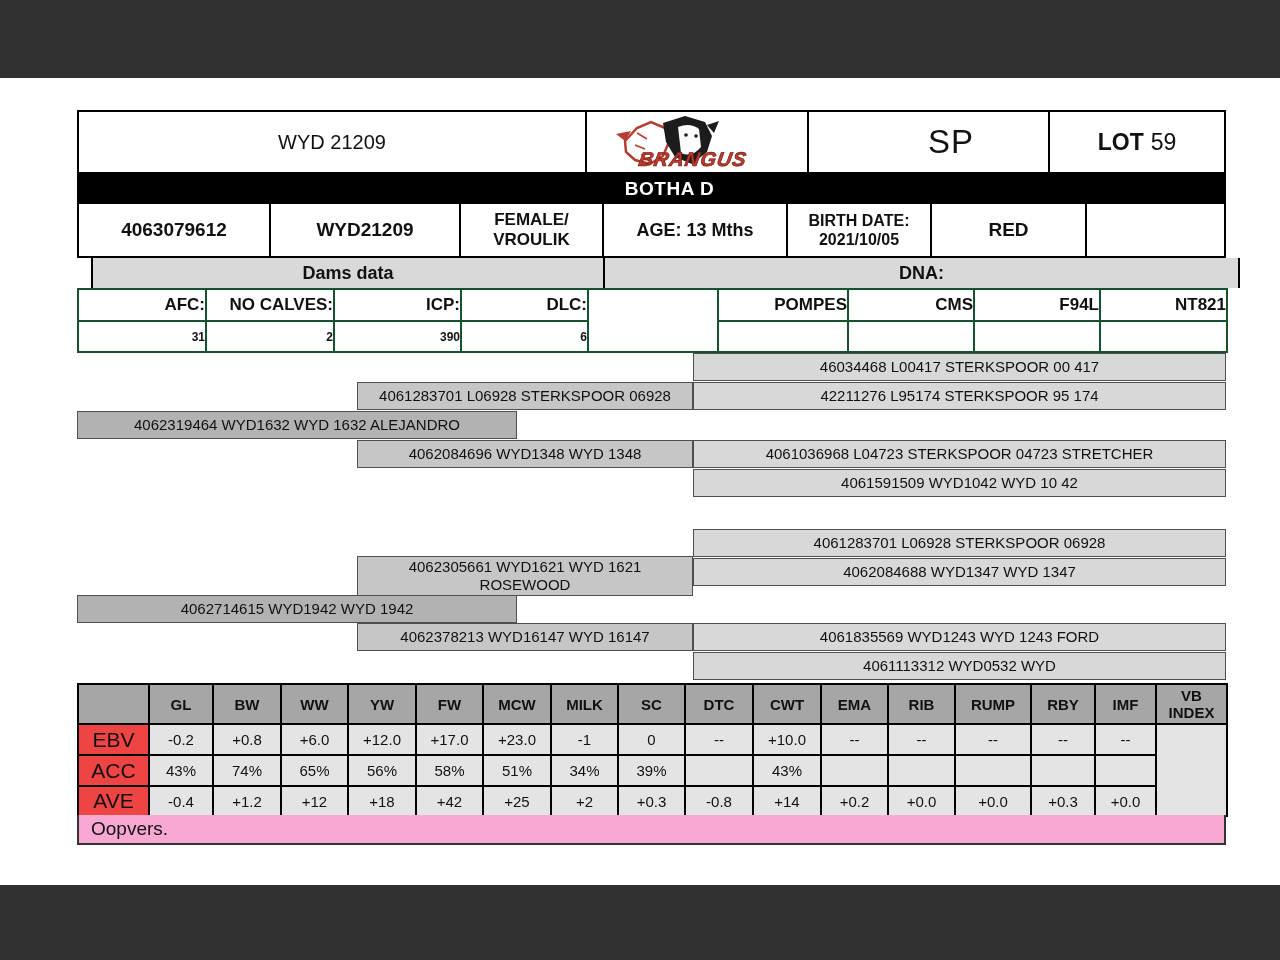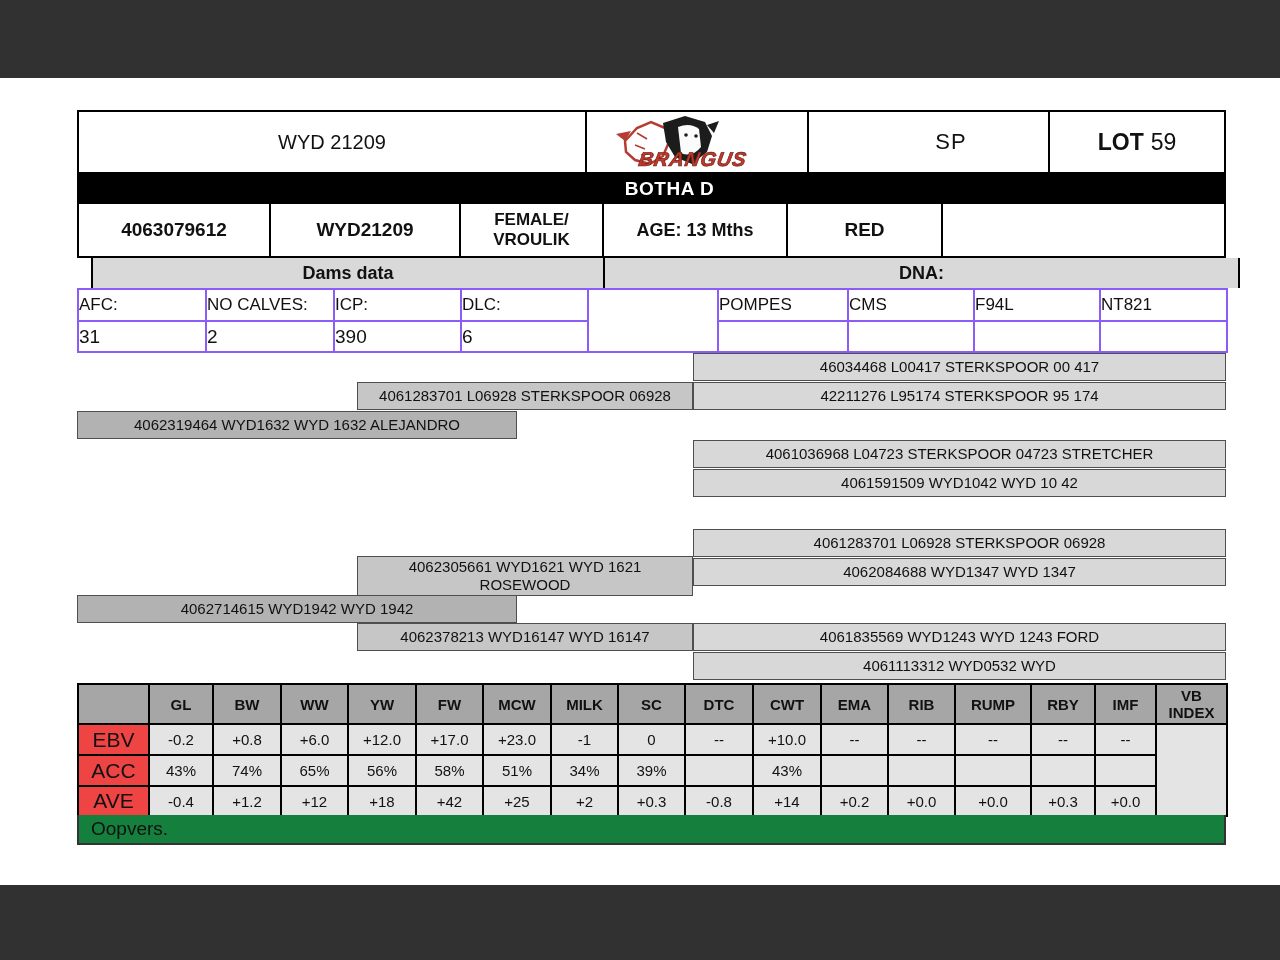--- a/index.html
+++ b/index.html
@@ -8,21 +8,21 @@
 
   .topbar    { position:absolute; left:0; top:0;    width:1280px; height:78px;  background:#313131; }
   .bottombar { position:absolute; left:0; top:885px; width:1280px; height:75px; background:#313131; }
 
   
   .hdr { position:absolute; left:77px; top:110px; width:1149px; height:64px; display:flex; border:2px solid #000; background:#fff; }
   .hdr > div { border-left:2px solid #000; display:flex; align-items:center; justify-content:center; }
   .hdr > div:first-child { border-left:none; }
   .hdr .c1 { width:506px; font-size:20px; }
   .hdr .c2 { width:222px; }
-  .hdr .c3 { width:241px; font-size:22px; letter-spacing:1px;padding-left:45px; }
+  .hdr .c3 { width:241px; font-size:33px; letter-spacing:1px;padding-left:45px; }
   .hdr .c4 { flex:1; font-size:23px; }
   .hdr .c4 b { margin-right:7px; }
 
   .namebar { position:absolute; left:77px; top:174px; width:1149px; height:30px; background:#000; color:#fff;
              display:flex; align-items:center; justify-content:center; font-weight:bold; font-size:19px; letter-spacing:0.5px;padding-left:36px; }
 
   
   .inforow { position:absolute; left:77px; top:204px; width:1149px; height:54px; display:flex; border:2px solid #000; border-top:none; background:#fff; }
   .inforow > div { border-left:2px solid #000; display:flex; flex-direction:column; align-items:center; justify-content:center; font-weight:bold; font-size:19px; text-align:center; }
   .inforow > div:first-child { border-left:none; }
@@ -34,23 +34,23 @@
   .inforow .i7 { flex:1; }
 
   
   .damsrow { position:absolute; left:91px; top:258px; width:1149px; height:30px; display:flex; border:2px solid #000; border-top:none; border-bottom:none; }
   .damsrow > div { background:#d9d9d9; display:flex; align-items:center; justify-content:center; font-weight:bold; font-size:18px; }
   .damsrow .d1 { width:510px; }
   .damsrow .d2 { flex:1; border-left:2px solid #000; }
 
   
   table.datatable { position:absolute; left:77px; top:288px; width:1149px; border-collapse:collapse; table-layout:fixed; background:#fff; }
-  table.datatable td { border:2px solid #8b5cf6; text-align:left; font-weight:normal; overflow:hidden; }
+  table.datatable td { border:2px solid #14532d; text-align:right; font-weight:bold; overflow:hidden; }
   table.datatable tr.lbl td { height:32px; font-size:17px; }
-  table.datatable tr.val td { height:31px; font-size:19px; }
+  table.datatable tr.val td { height:31px; font-size:12px; }
 
   
   .pedigree { position:absolute; left:77px; top:351px; width:1149px; height:332px; }
   .pbox { position:absolute; border:1px solid #4f4f4f; display:flex; align-items:center; justify-content:center;
           text-align:center; font-size:15px; color:#111; line-height:18px; }
   .lv1 { background:#b2b2b2; } .lv2 { background:#c6c6c6; } .lv3 { background:#d8d8d8; }
   .pb0  { left:616px; top:2px;   width:533px; height:28px; }
   .pb1  { left:280px; top:31px;  width:336px; height:28px; }
   .pb2  { left:616px; top:31px;  width:533px; height:28px; }
   .pb3  { left:0;     top:60px;  width:440px; height:28px; }
@@ -69,21 +69,21 @@
   
   table.ebv { position:absolute; left:77px; top:683px; width:1149px; border-collapse:collapse; table-layout:fixed; }
   table.ebv th, table.ebv td { border:2px solid #000; text-align:center; overflow:hidden; }
   table.ebv thead th { background:#a6a6a6; font-size:15px; font-weight:bold; height:40px; line-height:17px; }
   table.ebv td.rowlbl { background:#ef4444; font-size:21px; font-weight:normal; }
   table.ebv td.v { background:#e4e4e4; font-size:15px; }
   table.ebv tr.r1 td { height:31px; } table.ebv tr.r2 td { height:31px; } table.ebv tr.r3 td { height:30px; }
   table.ebv td.vb { background:#e4e4e4; }
 
   .noterow { position:absolute; left:77px; top:815px; width:1149px; height:30px; border:2px solid #333; border-top:none;
-             display:flex; align-items:center; padding-left:12px; font-size:19px; background:#15803d;text-align:right; }
+             display:flex; align-items:center; padding-left:12px; font-size:19px; background:#f9a8d4;text-align:right; }
 </style>
 </head>
 <body>
 
 <div class="page">
   <div class="topbar"></div>
   <div class="bottombar"></div>
 
   <div class="hdr">
     <div class="c1">WYD 21209</div>
@@ -112,20 +112,24 @@
   <div class="namebar">BOTHA D</div>
 
   <div class="inforow">
     <div class="i1">4063079612</div>
     <div class="i2">WYD21209</div>
     <div class="i3">
       <span>FEMALE/</span>
       <span>VROULIK</span>
     </div>
     <div class="i4">AGE: 13 Mths</div>
+    <div class="i5">
+      <span>BIRTH DATE:</span>
+      <span>2021/10/05</span>
+    </div>
     <div class="i6">RED</div>
     <div class="i7"></div>
   </div>
 
   <div class="damsrow">
     <div class="d1">Dams data</div>
     <div class="d2">DNA:</div>
   </div>
 
   <table class="datatable">
@@ -163,20 +167,21 @@
       <td></td>
     </tr>
   </tbody>
     </table>
 
   <div class="pedigree">
     <div class="pbox lv3 pb0">46034468 L00417 STERKSPOOR 00 417</div>
     <div class="pbox lv2 pb1">4061283701 L06928 STERKSPOOR 06928</div>
     <div class="pbox lv3 pb2">42211276 L95174 STERKSPOOR 95 174</div>
     <div class="pbox lv1 pb3">4062319464 WYD1632 WYD 1632 ALEJANDRO</div>
+    <div class="pbox lv2 pb4">4062084696 WYD1348 WYD 1348</div>
     <div class="pbox lv3 pb5">4061036968 L04723 STERKSPOOR 04723 STRETCHER</div>
     <div class="pbox lv3 pb6">4061591509 WYD1042 WYD 10 42</div>
     <div class="pbox lv3 pb7">4061283701 L06928 STERKSPOOR 06928</div>
     <div class="pbox lv2 pb8">
         <span>4062305661 WYD1621 WYD 1621 ROSEWOOD</span>
       </div>
     <div class="pbox lv3 pb9">4062084688 WYD1347 WYD 1347</div>
     <div class="pbox lv1 pb10">4062714615 WYD1942 WYD 1942</div>
     <div class="pbox lv2 pb11">4062378213 WYD16147 WYD 16147</div>
     <div class="pbox lv3 pb12">4061835569 WYD1243 WYD 1243 FORD</div>

